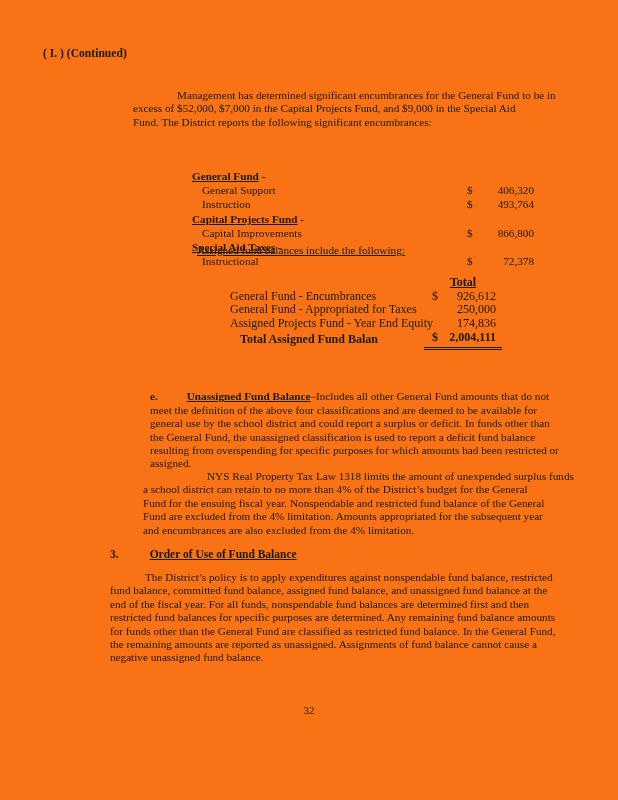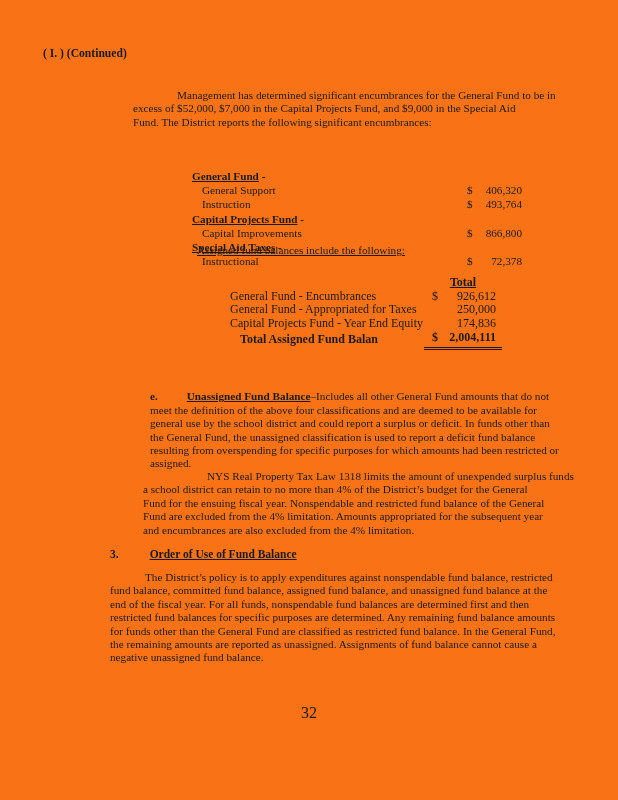--- a/index.html
+++ b/index.html
@@ -26,38 +26,38 @@
     font-weight: bold;
   }
   .gap29 { display: inline-block; width: 29px; }
   .gap31 { display: inline-block; width: 31px; }
 
   
   .t1 { left: 192px; top: 140px; width: 346px; font-size: 11.2px; line-height: 14.2px; margin-top: 29px; }
   .t1-row { position: relative; height: 14.2px; }
   .t1-item { padding-left: 10px; }
   .t1-cur { position: absolute; left: 275px; top: 0; }
-  .t1-amt { position: absolute; right: 16px; top: 0; }
+  .t1-amt { position: absolute; right: 4px; top: 0; }
 
   
   .t2 { left: 230px; top: 276px; width: 272px; font-size: 12px; line-height: 13.6px; }
   .t2-row { position: relative; height: 13.6px; }
   .t2-amtcell { position: absolute; left: 194px; top: 0; width: 78px; height: 100%; }
   .t2-cur { position: absolute; left: 8px; top: 0; }
   .t2-val { position: absolute; right: 6px; top: 0; }
   .t2-colhead { display: inline-block; width: 100%; text-align: center; }
   .rule-bottom { border-bottom: 1px solid #1b1b1b; }
   .t2-total { height: 18px; padding-top: 3px; }
   .t2-total .t2-amtcell { top: 1px; height: 16px; border-bottom: 3px double #1b1b1b; }
   .t2-total-label { padding-left: 10px; }
 
   .pagenum {
     left: 0; top: 704px; width: 618px;
     text-align: center;
-    font-size: 16px;
+    font-size: 11px;
   }
 </style>
 </head>
 <body>
 
 <div class="page">
 
   <div class="abs hdr" style="left:43px; top:47px;">( I. ) (Continued)</div>
 
   <div class="abs para" style="left:133px; top:89px; width:430px; text-indent:44px;">Management has determined significant encumbrances for the General Fund to be in
@@ -110,21 +110,21 @@
       </span>
     </div>
     <div class="t2-row">
       <span>General Fund - Appropriated for Taxes</span>
       <span class="t2-amtcell">
         <span class="t2-cur"></span>
         <span class="t2-val">250,000</span>
       </span>
     </div>
     <div class="t2-row">
-      <span>Capital Projects Fund - Year End Equity</span>
+      <span>Assigned Projects Fund - Year End Equity</span>
       <span class="t2-amtcell">
         <span class="t2-cur"></span>
         <span class="t2-val">174,836</span>
       </span>
     </div>
     <div class="t2-row t2-total">
       <span class="b t2-total-label">Total Assigned Fund Balan</span>
       <span class="t2-amtcell">
         <span class="t2-cur b">$</span>
         <span class="t2-val b">2,004,111</span>

